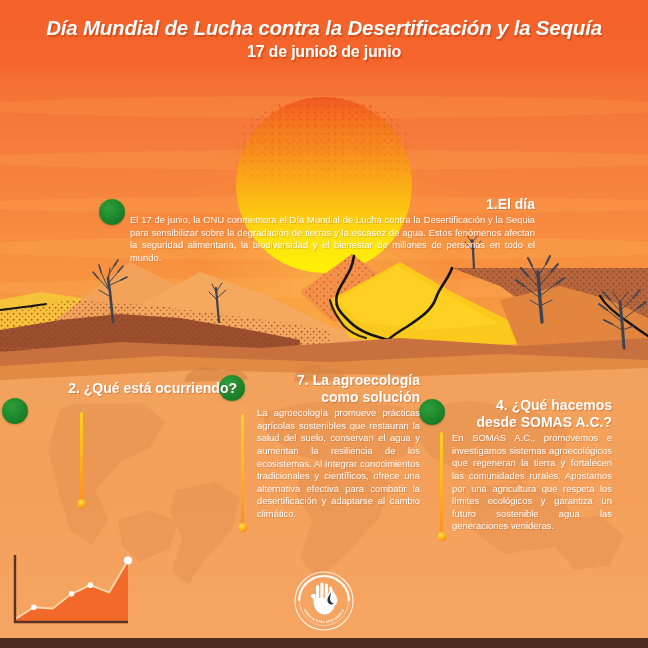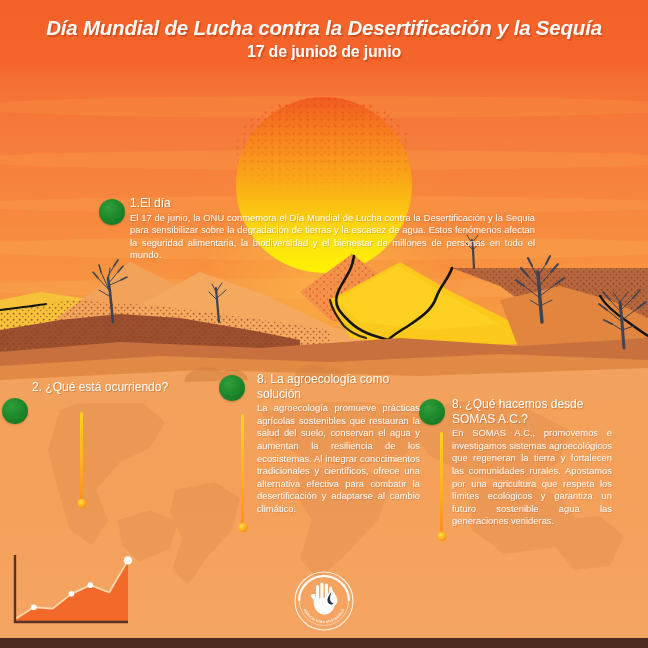--- a/index.html
+++ b/index.html
@@ -89,23 +89,24 @@
   }
   .bottom-strip {
     position:absolute; left:0; bottom:0; width:648px; height:10px;
     background:#4d2a1f;
     z-index:8;
   }
 
   
   .blk { position:absolute; z-index:7; }
   .blk h3 {
-    color:#ffffff; font-size:12px; font-weight:normal; line-height:1.22;
+    color:#ffffff; font-size:14px; font-weight:bold; line-height:1.22;
     margin-bottom:1px;
     text-shadow:1px 1px 0 rgba(150,60,20,0.32);
+    text-align:right;
   }
   .blk p {
     color:#ffffff; font-size:9.4px; line-height:1.34;
     text-align:justify; font-weight:normal;
     text-shadow:0.8px 0.8px 0 rgba(150,60,20,0.28);
   }
   .dot {
     position:absolute;
     width:26px; height:26px; border-radius:50%;
     background:radial-gradient(circle at 36% 32%, #2f9e3a 0%, #1f8a2c 45%, #156b22 100%);
@@ -295,30 +296,30 @@
     </div>
   <div class="blk" id="blk2">
     <h3>2. ¿Qué está ocurriendo?</h3>
   </div>
 
   <div class="dot" id="dot3"></div>
   <div class="connector" id="conn3">
       <span class="cdot"></span>
     </div>
   <div class="blk" id="blk3">
-    <h3>8. La agroecología como solución</h3>
+    <h3>7. La agroecología como solución</h3>
     <p>La agroecología promueve prácticas agrícolas sostenibles que restauran la salud del suelo, conservan el agua y aumentan la resiliencia de los ecosistemas. Al integrar conocimientos tradicionales y científicos, ofrece una alternativa efectiva para combatir la desertificación y adaptarse al cambio climático.</p>
   </div>
 
   <div class="dot" id="dot4"></div>
   <div class="connector" id="conn4">
       <span class="cdot"></span>
     </div>
   <div class="blk" id="blk4">
-    <h3>8. ¿Qué hacemos desde SOMAS A.C.?</h3>
+    <h3>4. ¿Qué hacemos desde SOMAS A.C.?</h3>
     <p>En SOMAS A.C., promovemos e investigamos sistemas agroecológicos que regeneran la tierra y fortalecen las comunidades rurales. Apostamos por una agricultura que respeta los límites ecológicos y garantiza un futuro sostenible agua las generaciones venideras.</p>
   </div>
 
   <div class="chart">
     <svg id="chart-svg" width="128" height="82" viewBox="0 0 128 82">
         <polygon points="10,69.32 28.833333333333332,57.26 47.666666666666664,58.6 66.5,43.86 85.33333333333333,35.15 104.16666666666667,42.519999999999996 123,10.36 123,72 10,72" fill="#f2692a"></polygon>
         <polyline points="10,69.32 28.833333333333332,57.26 47.666666666666664,58.6 66.5,43.86 85.33333333333333,35.15 104.16666666666667,42.519999999999996 123,10.36" fill="none" stroke="#ffd9b0" stroke-width="1.8" stroke-linejoin="round"></polyline>
         <circle cx="28.833333333333332" cy="57.26" r="2.8" fill="#ffffff"></circle>
         <circle cx="66.5" cy="43.86" r="2.8" fill="#ffffff"></circle>
         <circle cx="85.33333333333333" cy="35.15" r="2.8" fill="#ffffff"></circle>

